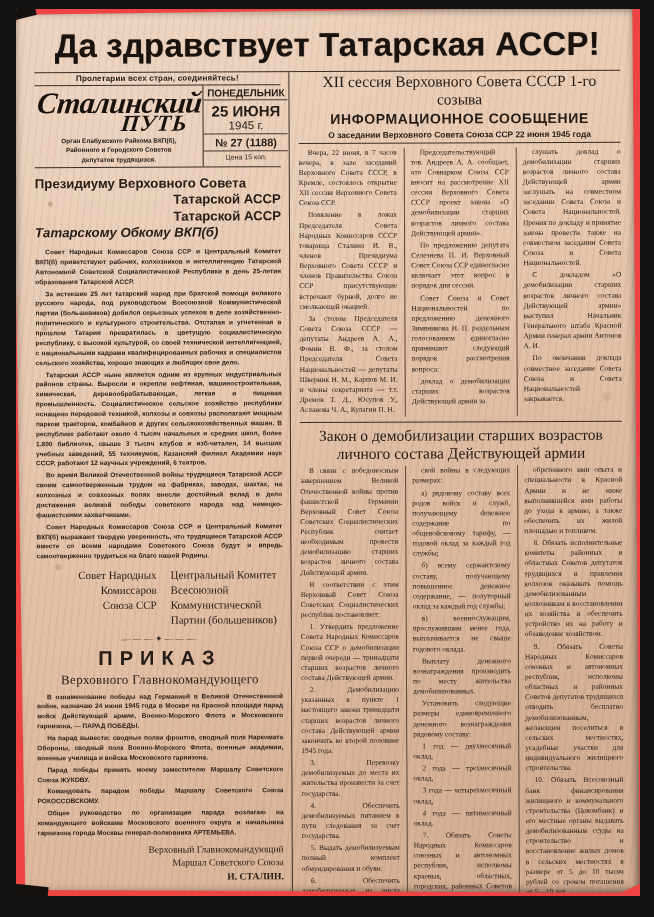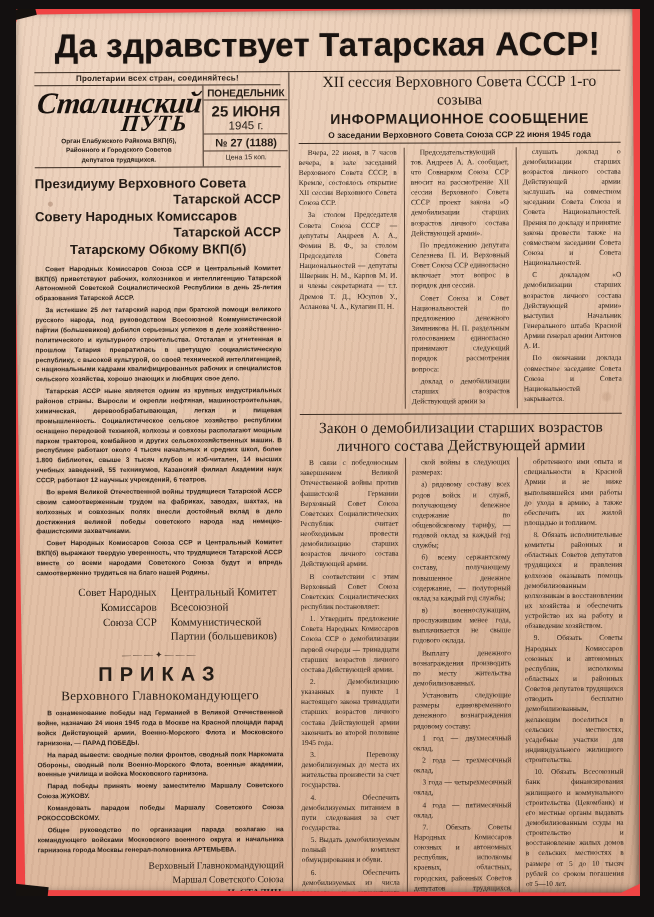--- a/index.html
+++ b/index.html
@@ -62,21 +62,21 @@
   .md-day{font-size:10px;font-weight:bold;padding:2px 0 1px;border-bottom:.8px solid #4a382c;}
   .md-date{font-size:15px;font-weight:bold;padding:2px 0 0;}
   .md-year{font-size:11.5px;padding:0 0 2px;border-bottom:.8px solid #4a382c;}
   .md-num{font-size:11px;font-weight:bold;padding:2px 0;border-bottom:.8px solid #4a382c;}
   .md-price{font-size:7px;padding:2px 0 2px;}
 
   
   .addr{font-family:"Liberation Sans", sans-serif;font-weight:bold;
         font-size:13.2px;line-height:1.26;margin:8px 0 0 0;}
   .addr .r{text-align:right;}
-  .addr .c{text-align:center;}
+  .addr .c{font-style:italic;}
   .body-s{font-family:"Liberation Sans", sans-serif;font-size:6.5px;
           line-height:1.52;text-align:justify;font-weight:bold;letter-spacing:.05px;}
   .body-s p{margin:0 0 2px 0;text-indent:10px;}
 
   .sig-grid{display:flex;margin-top:7px;font-size:11px;line-height:1.35;}
   .sig-grid .sg{width:50%;}
   .sig-grid .sa{text-align:right;padding-right:6px;}
   .sig-grid .sb{text-align:left;}
   .sig-grid .sb div{text-indent:8px;}
 
@@ -150,21 +150,20 @@
               <div class="md-date">25 ИЮНЯ</div>
               <div class="md-year">1945 г.</div>
               <div class="md-num">№ 27 (1188)</div>
               <div class="md-price">Цена 15 коп.</div>
             </div>
           </div>
 
           <div class="addr">
             <div>Президиуму Верховного Совета</div>
             <div class="r">Татарской АССР</div>
-            <div>Совету Народных Комиссаров</div>
             <div class="r">Татарской АССР</div>
             <div class="c">Татарскому Обкому ВКП(б)</div>
           </div>
 
           <div class="body-s" style="margin-top:5px;">
             <p>Совет Народных Комиссаров Союза ССР и Центральный Комитет ВКП(б) приветствуют рабочих, колхозников и интеллигенцию Татарской Автономной Советской Социалистической Республики в день 25-летия образования Татарской АССР.</p>
             <p>За истекшие 25 лет татарский народ при братской помощи великого русского народа, под руководством Всесоюзной Коммунистической партии (большевиков) добился серьезных успехов в деле хозяйственно-политического и культурного строительства. Отсталая и угнетенная в прошлом Татария превратилась в цветущую социалистическую республику, с высокой культурой, со своей технической интеллигенцией, с национальными кадрами квалифицированных рабочих и специалистов сельского хозяйства, хорошо знающих и любящих свое дело.</p>
             <p>Татарская АССР ныне является одним из крупных индустриальных районов страны. Выросли и окрепли нефтяная, машиностроительная, химическая, деревообрабатывающая, легкая и пищевая промышленность. Социалистическое сельское хозяйство республики оснащено передовой техникой, колхозы и совхозы располагают мощным парком тракторов, комбайнов и других сельскохозяйственных машин. В республике работают около 4 тысяч начальных и средних школ, более 1.800 библиотек, свыше 3 тысяч клубов и изб-читален, 14 высших учебных заведений, 55 техникумов, Казанский филиал Академии наук СССР, работают 12 научных учреждений, 6 театров.</p>
             <p>Во время Великой Отечественной войны трудящиеся Татарской АССР своим самоотверженным трудом на фабриках, заводах, шахтах, на колхозных и совхозных полях внесли достойный вклад в дело достижения великой победы советского народа над немецко-фашистскими захватчиками.</p>
             <p>Совет Народных Комиссаров Союза ССР и Центральный Комитет ВКП(б) выражают твердую уверенность, что трудящиеся Татарской АССР вместе со всеми народами Советского Союза будут и впредь самоотверженно трудиться на благо нашей Родины.</p>
@@ -211,20 +210,21 @@
 
         <div class="col-right">
 
           <div class="hl1">XII сессия Верховного Совета СССР 1-го созыва</div>
           <div class="hl2">ИНФОРМАЦИОННОЕ СООБЩЕНИЕ</div>
           <div class="hl3">О заседании Верховного Совета Союза ССР 22 июня 1945 года</div>
 
           <div class="tri">
             <div class="news">
               <p>Вчера, 22 июня, в 7 часов вечера, в зале заседаний Верховного Совета СССР, в Кремле, состоялось открытие XII сессии Верховного Совета Союза ССР.</p>
+              <p>Появление в ложах Председателя Совета Народных Комиссаров СССР товарища Сталина И. В., членов Президиума Верховного Совета СССР и членов Правительства Союза ССР присутствующие встречают бурной, долго не смолкающей овацией.</p>
               <p>За столом Председателя Совета Союза СССР — депутаты Андреев А. А., Фомин В. Ф., за столом Председателя Совета Национальностей — депутаты Шверник Н. М., Карпов М. И. и члены секретариата — т.т. Дремов Т. Д., Юсупов У., Асланова Ч. А., Кулагин П. Н.</p>
             </div>
             <div class="news">
               <p>Председательствующий тов. Андреев А. А. сообщает, что Совнарком Союза ССР вносит на рассмотрение XII сессии Верховного Совета СССР проект закона «О демобилизации старших возрастов личного состава Действующей армии».</p>
               <p>По предложению депутата Селезнева П. И. Верховный Совет Союза ССР единогласно включает этот вопрос в порядок дня сессии.</p>
               <p>Совет Союза и Совет Национальностей по предложению денежного Зимяникова Н. П. раздельным голосованием единогласно принимают следующий порядок рассмотрения вопроса:</p>
               <p>доклад о демобилизации старших возрастов Действующей армии за</p>
             </div>
             <div class="news">
               <p>слушать доклад о демобилизации старших возрастов личного состава Действующей армии заслушать на совместном заседании Совета Союза и Совета Национальностей. Прения по докладу и принятие закона провести также на совместном заседании Совета Союза и Совета Национальностей.</p>

